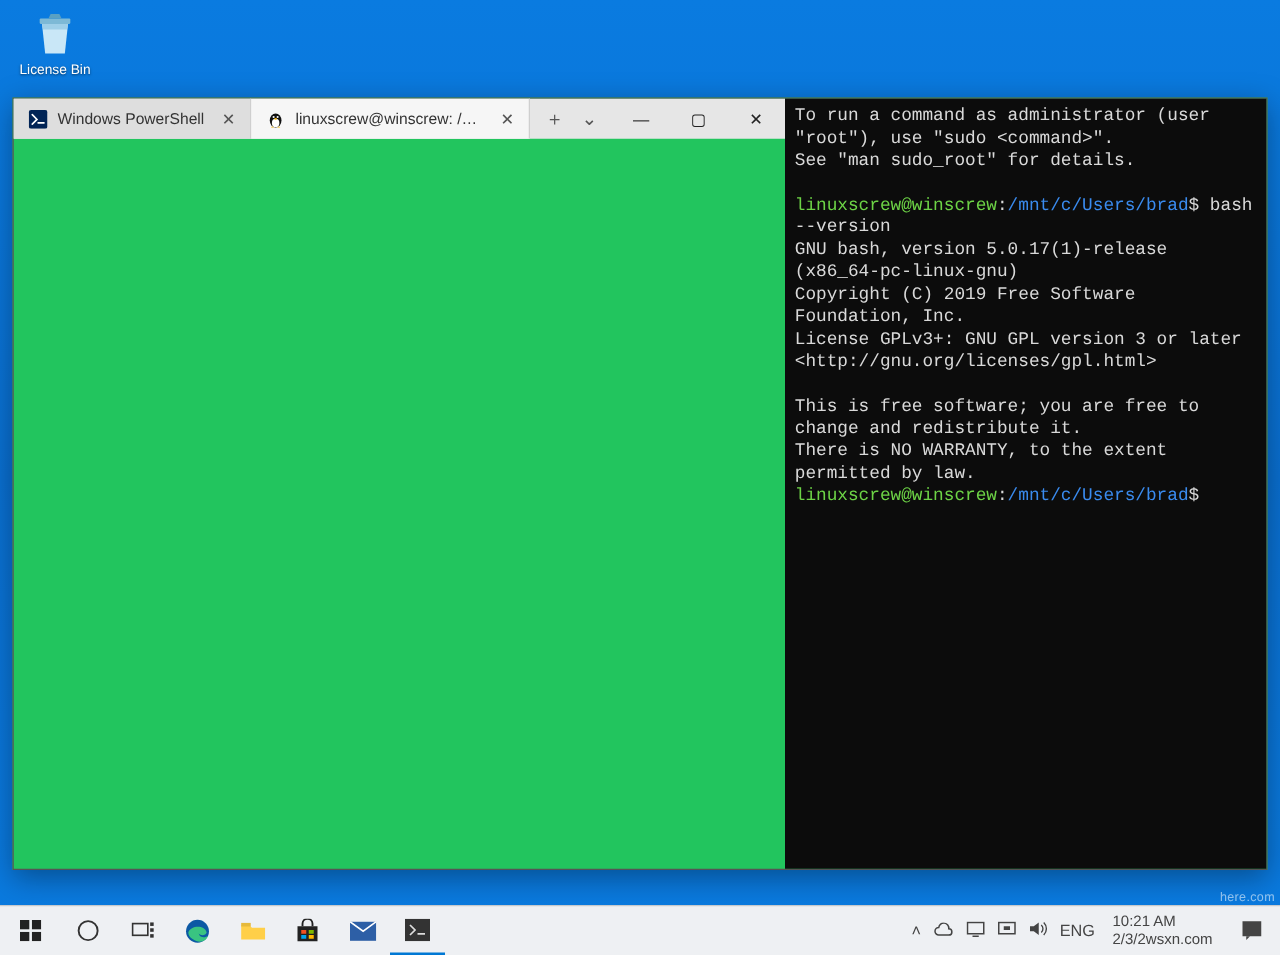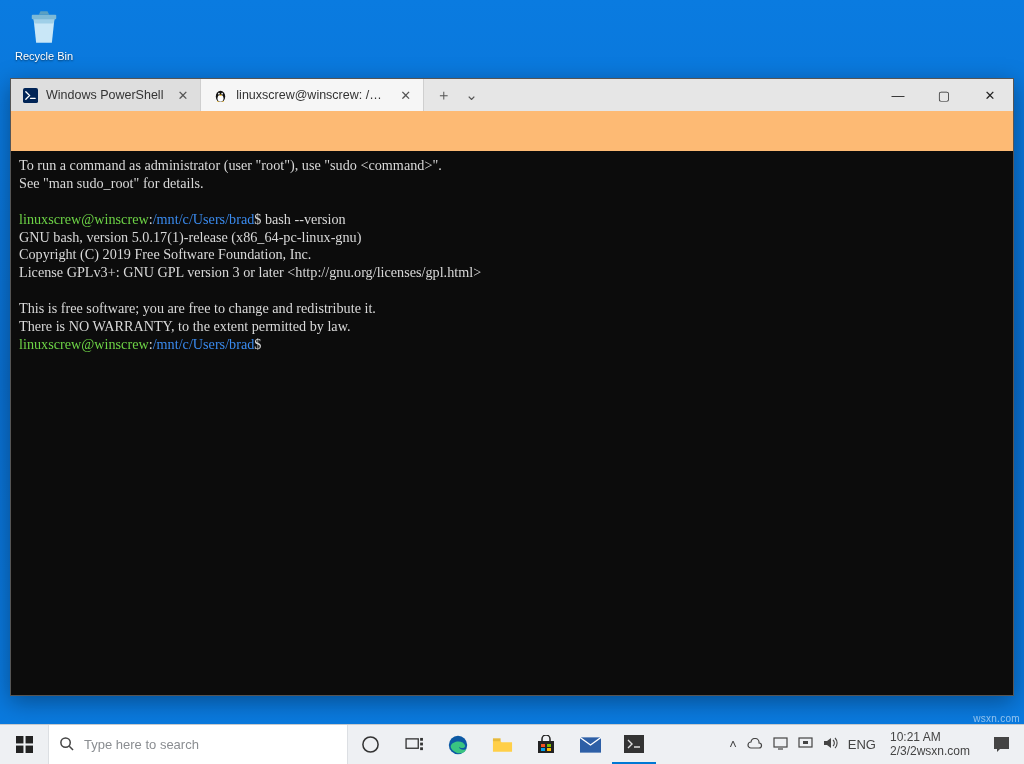--- a/index.html
+++ b/index.html
@@ -6,36 +6,36 @@
   html, body { width: 1024px; height: 764px; overflow: hidden; font-family: "Segoe UI", Tahoma, sans-serif; }
   body { background: linear-gradient(180deg, #0a7be0 0%, #0a6fd0 50%, #0a7be0 100%); position: relative; }
 
   
   .desktop-icon { position: absolute; top: 6px; left: 12px; width: 64px; text-align: center; color: #fff; font-size: 11px; }
   .desktop-icon .bin { width: 42px; height: 42px; margin: 0 auto 2px; position: relative; }
   .desktop-icon .bin svg { width: 42px; height: 42px; }
   .desktop-icon span { display:block; text-shadow: 0 1px 2px rgba(0,0,0,.6); }
 
   
-  .window { position: absolute; top: 78px; left: 10px; right: 10px; bottom: 68px; background: #fdba74; border: 1px solid #555; box-shadow: 0 6px 22px rgba(0,0,0,.35); display:flex; flex-direction:column; }
+  .window { position: absolute; top: 78px; left: 10px; right: 10px; bottom: 68px; background: #22c55e; border: 1px solid #555; box-shadow: 0 6px 22px rgba(0,0,0,.35); display:flex; }
   .titlebar { height: 32px; background: #e6e6e6; display:flex; align-items:stretch; }
   .tabs { display:flex; align-items:stretch; flex:1; }
   .tab { display:flex; align-items:center; gap:8px; padding:0 10px 0 12px; font-size:12.5px; color:#333; border-right:1px solid #cfcfcf; height:100%; }
   .tab .tabicon { width:15px; height:15px; display:flex; align-items:center; justify-content:center; }
   .tab .label { white-space:nowrap; overflow:hidden; text-overflow:ellipsis; max-width:150px; }
   .tab .tabclose { color:#555; font-size:13px; padding:0 2px; margin-left:4px; }
   .tab.active { background:#f6f6f6; }
   .tab.inactive { background:#dedede; }
   .tabextras { display:flex; align-items:center; gap:14px; padding:0 12px; color:#555; }
   .tabextras span { font-size:15px; }
   .wincontrols { display:flex; }
   .winbtn { width:46px; display:flex; align-items:center; justify-content:center; font-size:13px; color:#222; }
 
   
-  .terminal { flex:1; background:#0c0c0c; color:#ccc; font-family:Liberation Serif, serif; font-size:14.2px; line-height:1.26; padding:6px 8px; white-space:pre-wrap; overflow:hidden;margin-top:40px; }
+  .terminal { flex:1; background:#0c0c0c; color:#ccc; font-family:Liberation Mono, monospace; font-size:14.2px; line-height:1.26; padding:6px 8px; white-space:pre-wrap; overflow:hidden; }
   .terminal .green { color:#6dd346; }
   .terminal .blue { color:#3a8Bef; }
   .terminal .white { color:#d9d9d9; }
 
   
   .taskbar { position:absolute; left:0; right:0; bottom:0; height:40px; background:#eef0f3; border-top:1px solid #c6c9cd; display:flex; align-items:center; }
   .start { width:48px; height:100%; display:flex; align-items:center; justify-content:center; }
   .searchbox { height:100%; width:300px; display:flex; align-items:center; background:#fff; border-right:1px solid #dcdfe3; padding:0 10px; gap:10px; color:#8a8d91; font-size:13px; border-left:1px solid #dcdfe3; }
   .searchbox .sicon { font-size:15px; color:#555; }
   .tasks { display:flex; align-items:center; height:100%; }
@@ -51,21 +51,21 @@
 
 <div class="desktop-icon">
   <div class="bin">
     <svg viewBox="0 0 48 48">
         <path fill="#c9e7f7" d="M12 14h24l-3 28H15z"></path>
         <path fill="#9fcfe8" d="M12 14h24l-1 6H13z"></path>
         <rect x="10" y="10" width="28" height="5" rx="1" fill="#7db9d6"></rect>
         <path fill="#5aa0c2" d="M18 10l2-4h8l2 4z"></path>
       </svg>
   </div>
-  <span>Recycle Bin</span>
+  <span>License Bin</span>
 </div>
 
 <div class="window">
   <div class="titlebar">
     <div class="tabs">
       <div class="tab inactive">
         <span class="tabicon">
           <svg width="15" height="15" viewBox="0 0 16 16">
               <rect width="16" height="16" rx="2" fill="#012456"></rect>
               <path d="M3 4l4 4-4 4M8 11h5" stroke="#fff" stroke-width="1.4" fill="none" stroke-linecap="round"></path>
@@ -106,39 +106,30 @@
 <span class="green">linuxscrew@winscrew</span><span class="white">:</span><span class="blue">/mnt/c/Users/brad</span><span class="white">$</span><span class="white"> bash --version</span>
 <span class="white">GNU bash, version 5.0.17(1)-release (x86_64-pc-linux-gnu)</span>
 <span class="white">Copyright (C) 2019 Free Software Foundation, Inc.</span>
 <span class="white">License GPLv3+: GNU GPL version 3 or later &lt;http://gnu.org/licenses/gpl.html&gt;</span>
 
 <span class="white">This is free software; you are free to change and redistribute it.</span>
 <span class="white">There is NO WARRANTY, to the extent permitted by law.</span>
 <span class="green">linuxscrew@winscrew</span><span class="white">:</span><span class="blue">/mnt/c/Users/brad</span><span class="white">$</span></div>
 </div>
 
-<div class="watermark">wsxn.com</div>
+<div class="watermark">here.com</div>
 
 <div class="taskbar">
   <div class="start">
     <svg width="17" height="17" viewBox="0 0 16 16">
         <rect x="0" y="0" width="7" height="7" fill="#222"></rect>
         <rect x="9" y="0" width="7" height="7" fill="#222"></rect>
         <rect x="0" y="9" width="7" height="7" fill="#222"></rect>
         <rect x="9" y="9" width="7" height="7" fill="#222"></rect>
       </svg>
-  </div>
-  <div class="searchbox">
-    <span class="sicon">
-      <svg width="15" height="15" viewBox="0 0 16 16" fill="none" stroke="#444" stroke-width="1.6">
-          <circle cx="7" cy="7" r="5"></circle>
-          <line x1="11" y1="11" x2="15" y2="15"></line>
-        </svg>
-    </span>
-    <span>Type here to search</span>
   </div>
   <div class="tasks">
     <div class="titem">
         <svg width="19" height="19" viewBox="0 0 20 20">
           <circle cx="10" cy="10" r="8" fill="none" stroke="#333" stroke-width="1.6"></circle>
         </svg>
       </div>
     <div class="titem">
         <svg width="19" height="15" viewBox="0 0 20 16">
           <rect x="1" y="2" width="13" height="10" fill="none" stroke="#333" stroke-width="1.4"></rect>

